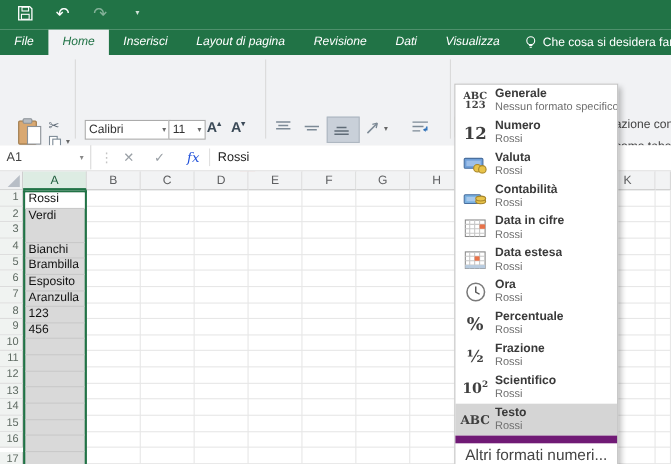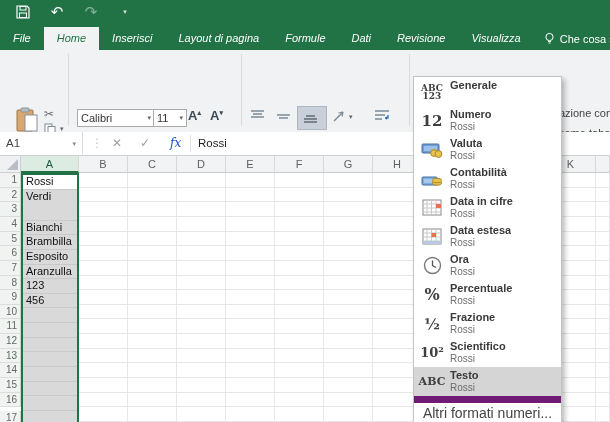--- a/index.html
+++ b/index.html
@@ -99,23 +99,22 @@
       <span class="g tiny">▾</span>
     </div>
   </div>
 
   <div class="tabrow" id="tabrow">
 
     <div class="tab">File</div>
       <div class="tab active">Home</div>
       <div class="tab">Inserisci</div>
       <div class="tab">Layout di pagina</div>
-      <div class="tab">Formule</div>
+      <div class="tab">Revisione</div>
       <div class="tab">Dati</div>
-      <div class="tab">Revisione</div>
       <div class="tab">Visualizza</div>
       <div class="tellme">
       <span>
         <svg width="11" height="13" viewBox="0 0 11 13">
             <circle cx="5.5" cy="5" r="3.6" fill="none" stroke="#fff" stroke-width="1"></circle>
             <path d="M4 9.4h3M4.5 11h2" stroke="#fff" stroke-width="1"></path>
           </svg>
       </span>
       <span>Che cosa si desidera fare?</span>
     </div>
@@ -375,20 +374,21 @@
     </div>
 
   <div class="dropdown" id="dropdown">
 
   <div class="dd-item">
         <div class="dd-icon">
           <div class="g2">ABC<br>123</div>
         </div>
         <div class="dd-txt">
           <div class="dd-title">Generale</div>
+          <div class="dd-sub">Nessun formato specifico</div>
         </div>
       </div>
       <div class="dd-item">
         <div class="dd-icon">
           <div style="font-size:15px">12</div>
         </div>
         <div class="dd-txt">
           <div class="dd-title">Numero</div>
           <div class="dd-sub">Rossi</div>
         </div>

